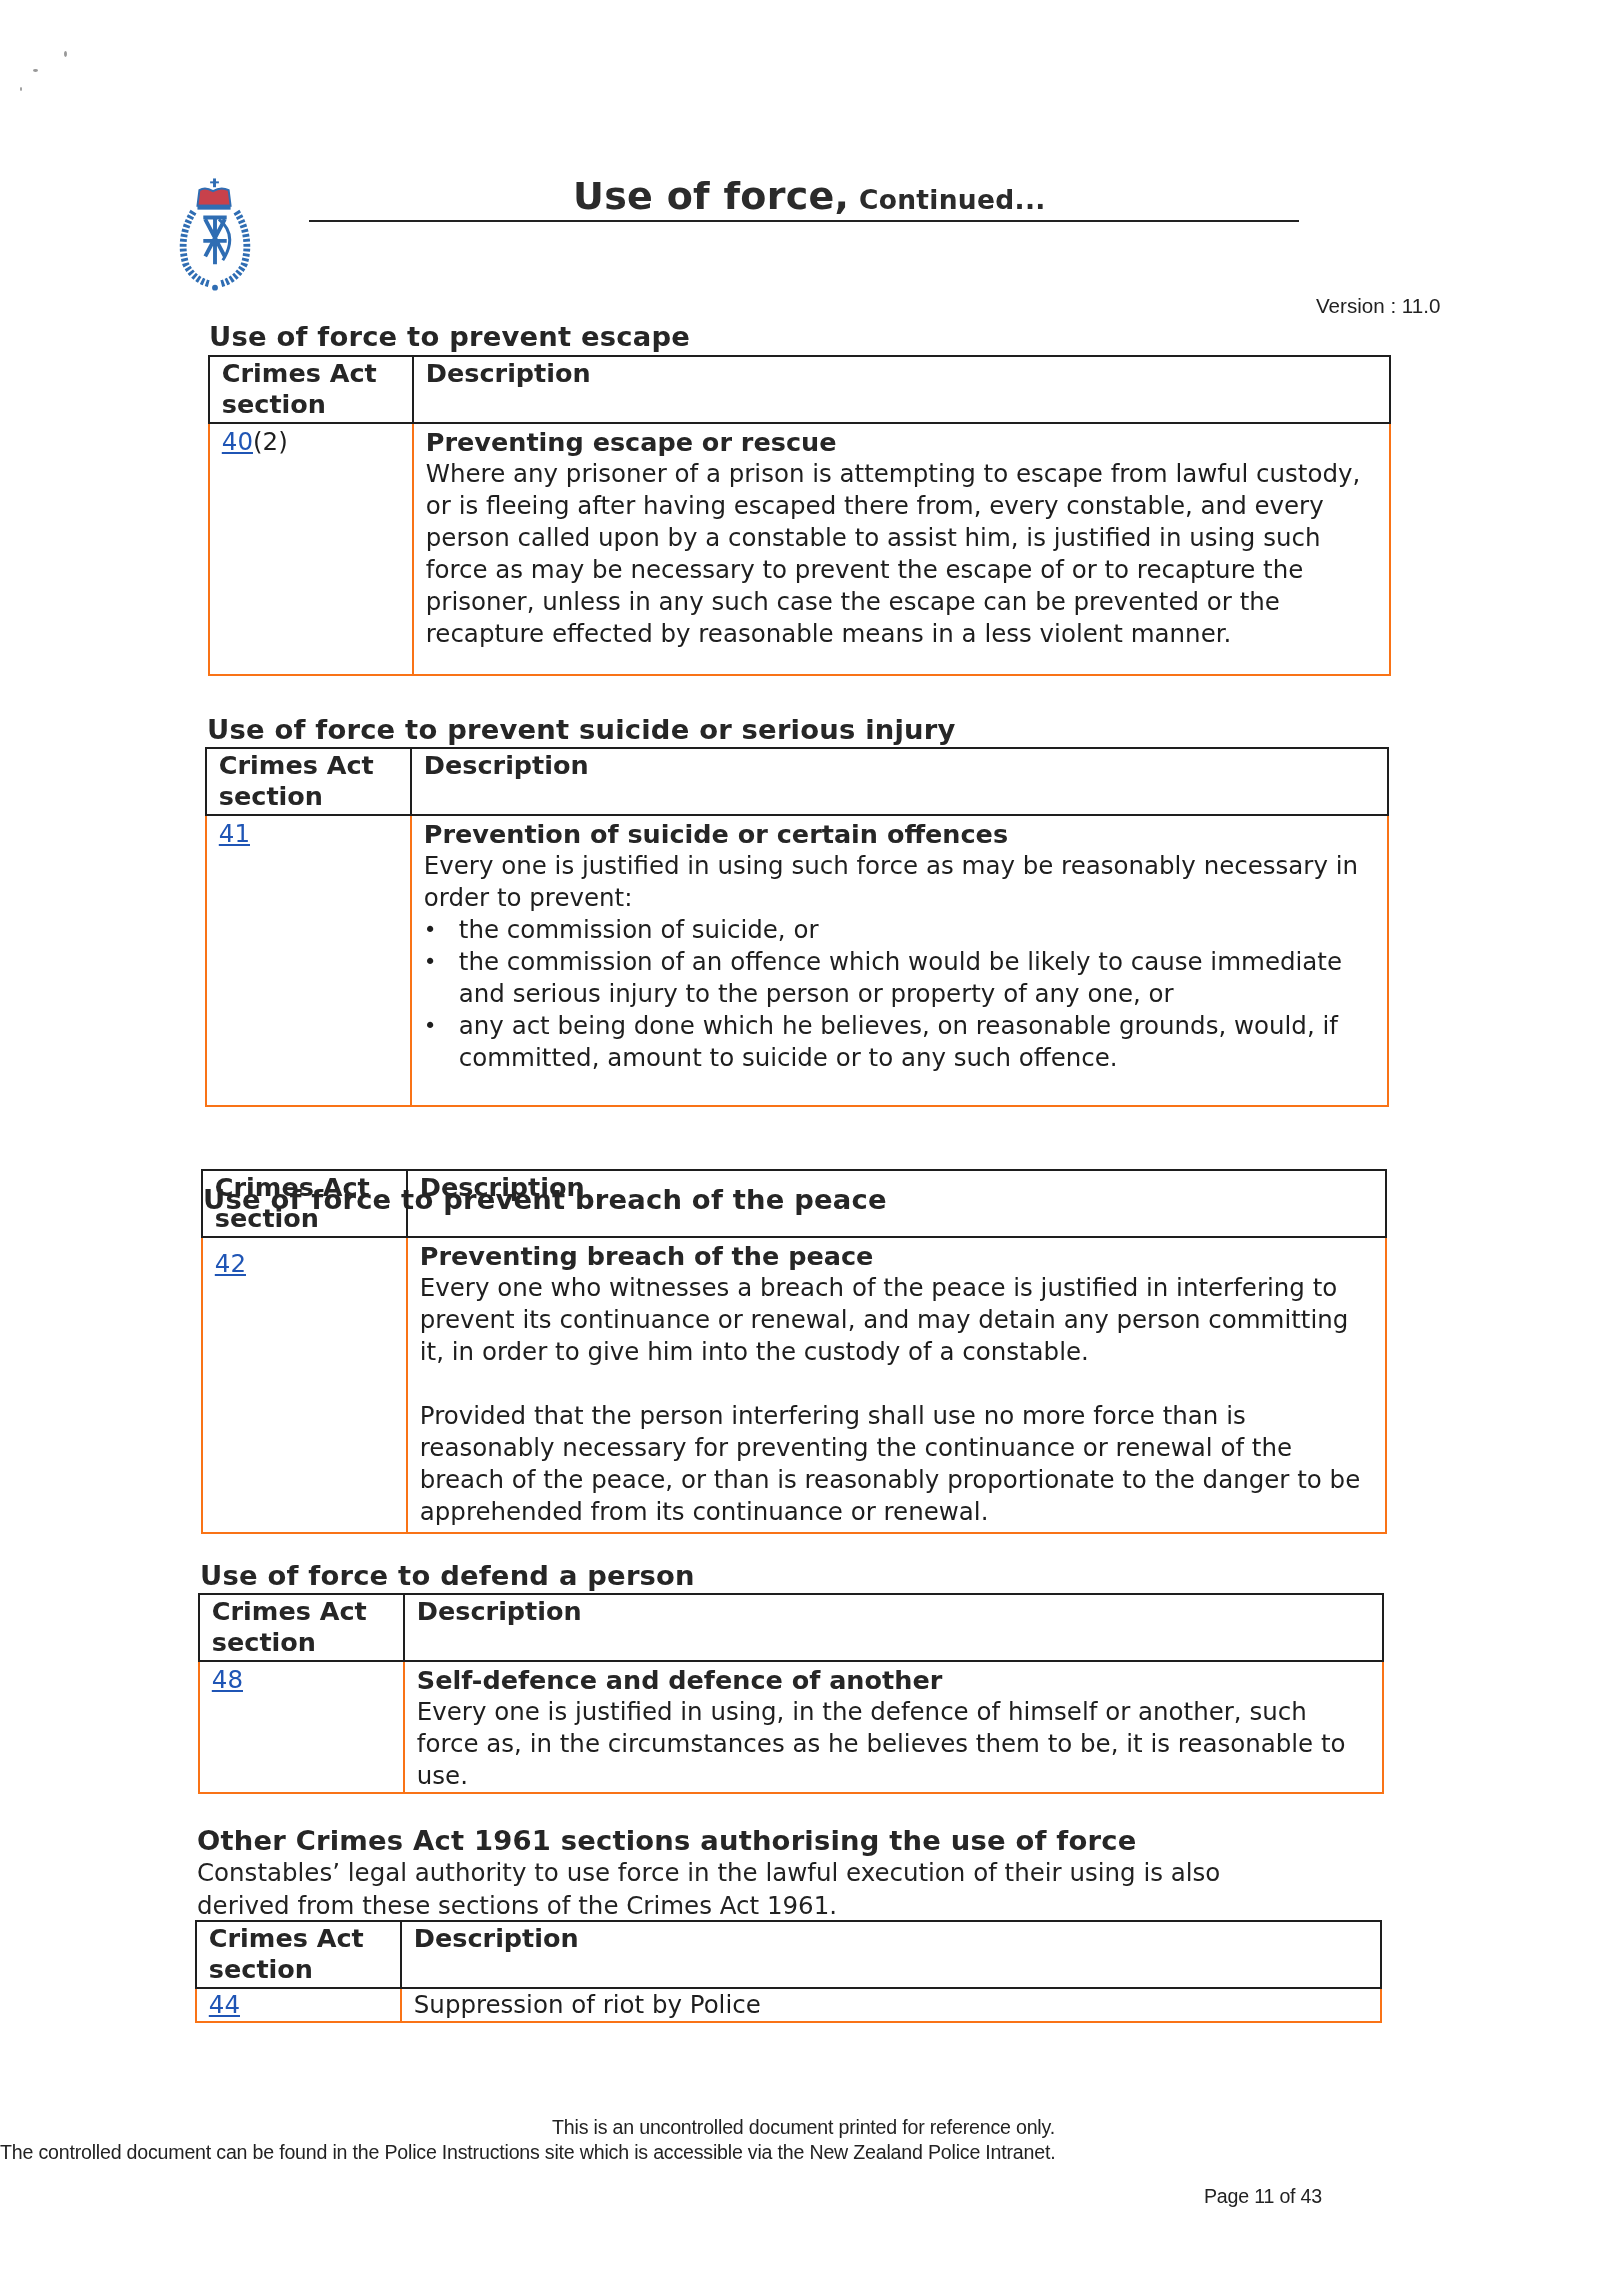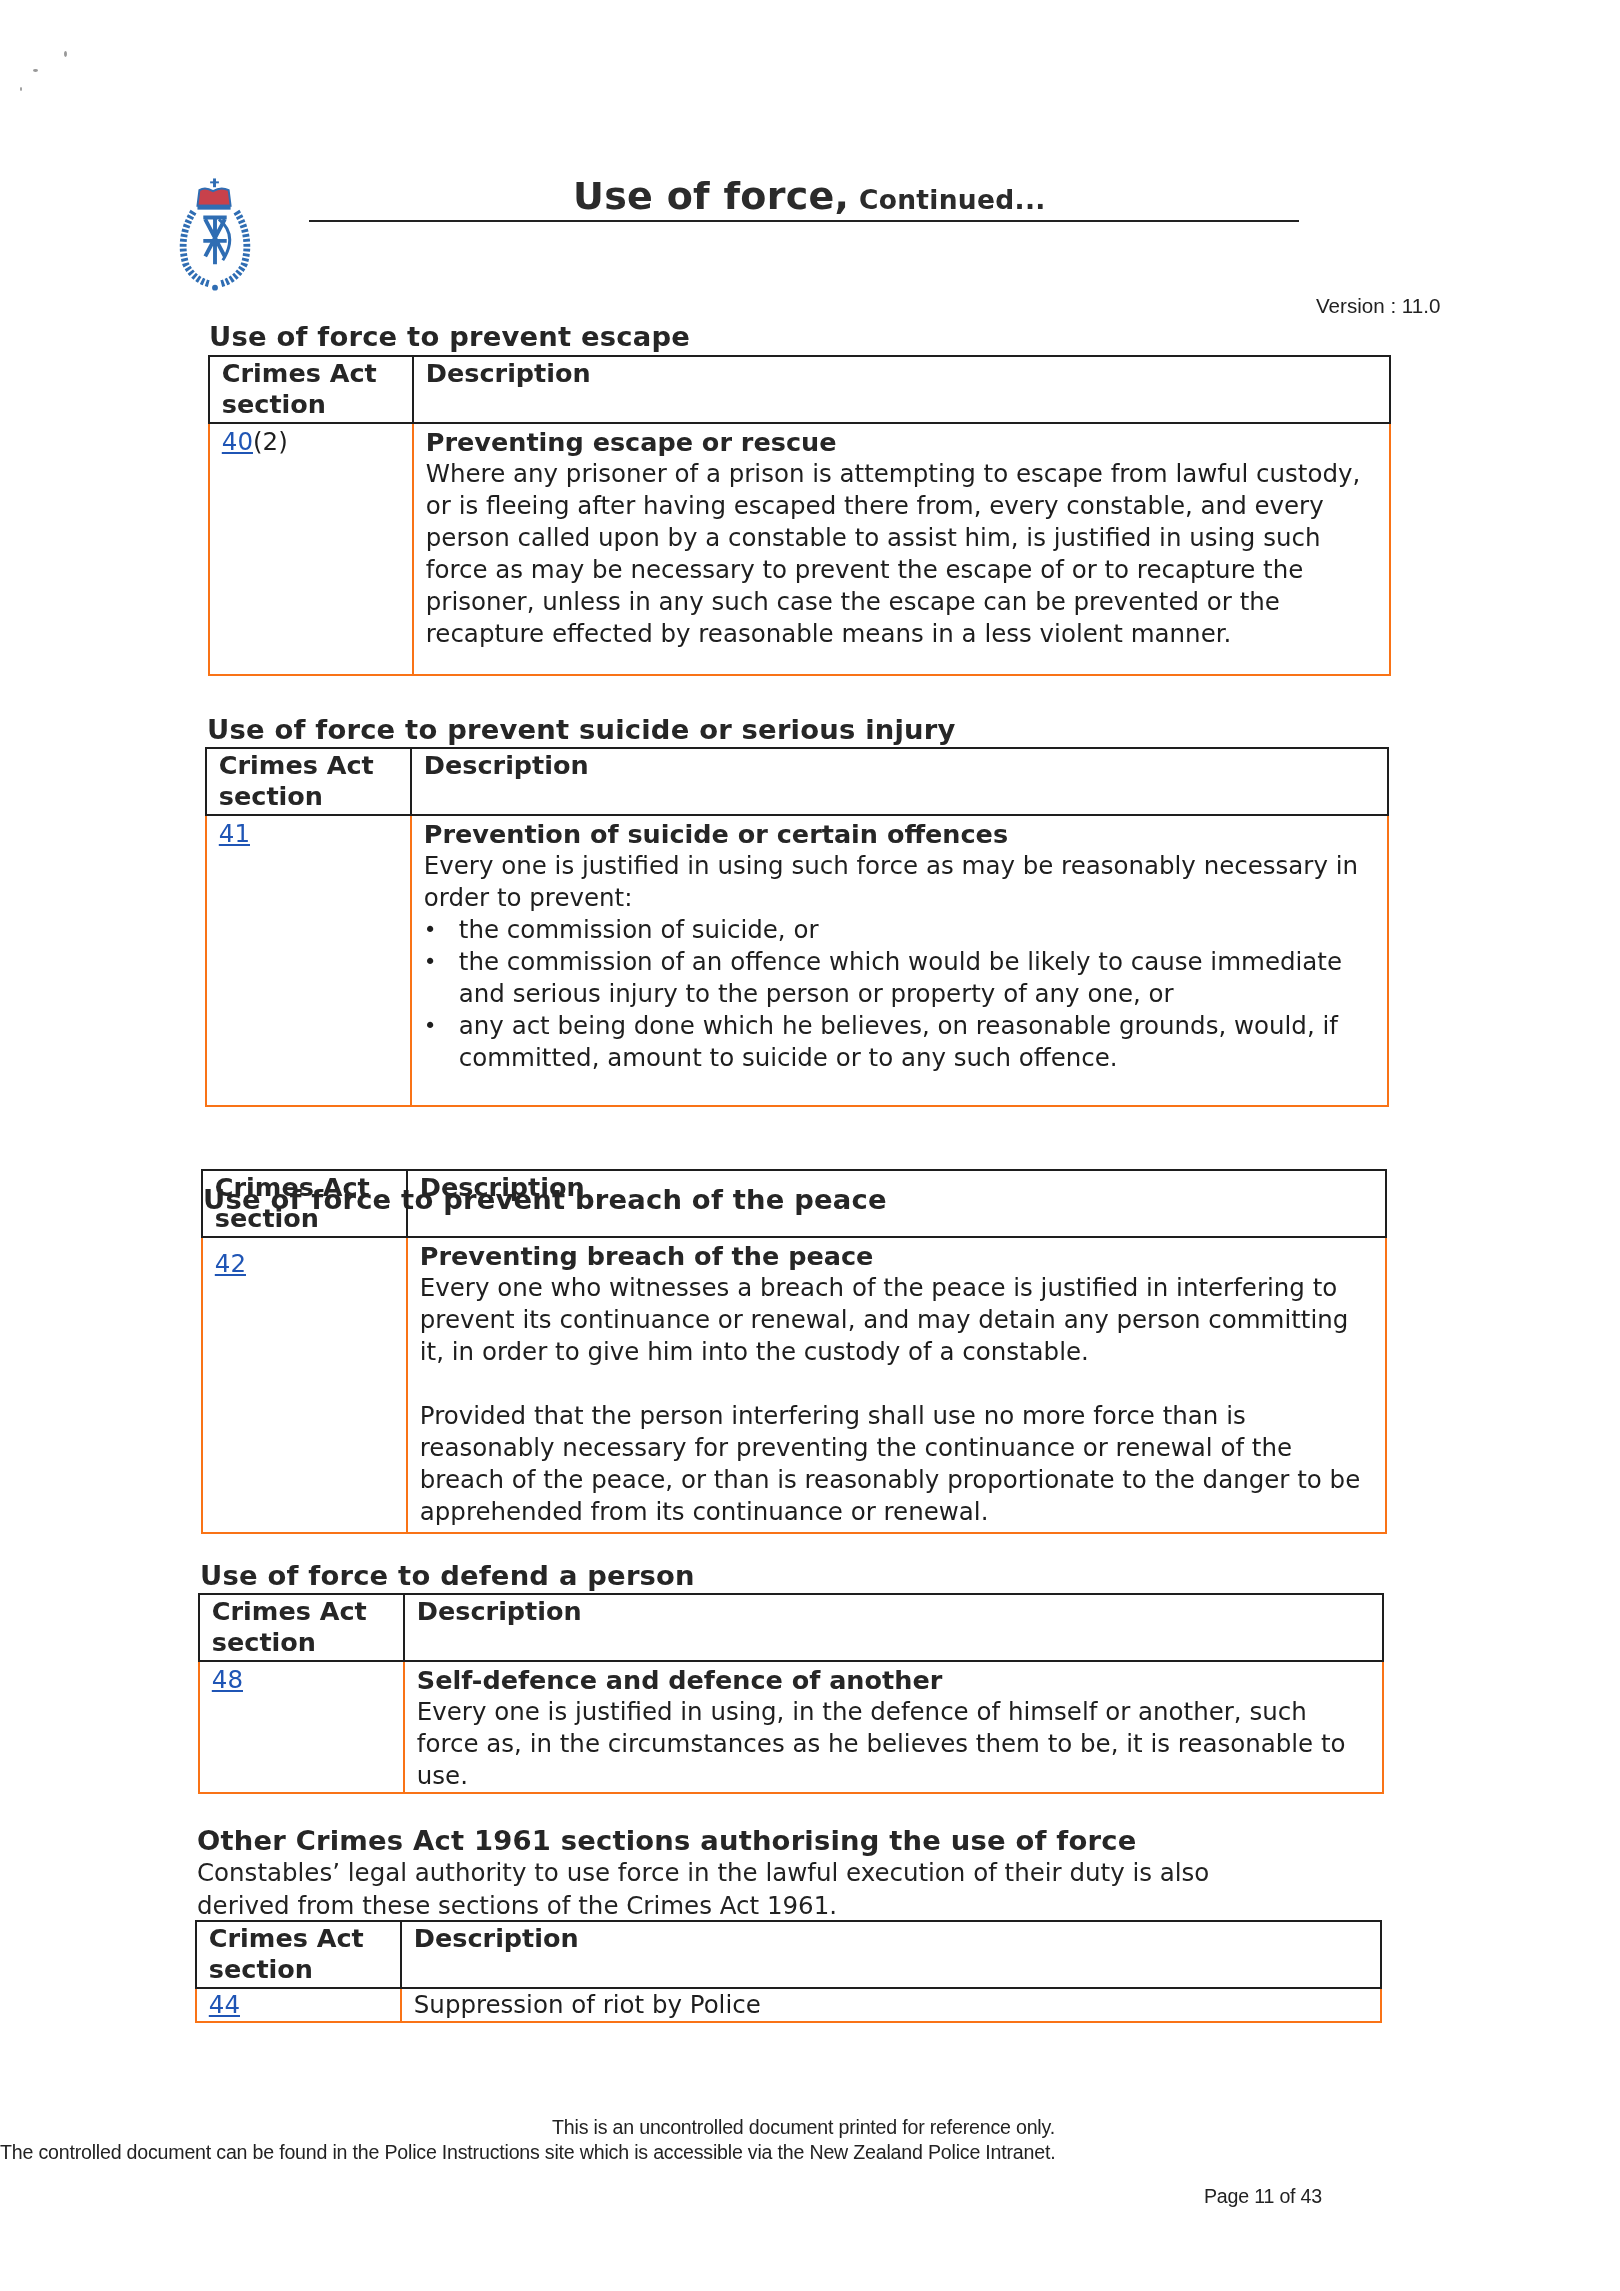--- a/index.html
+++ b/index.html
@@ -148,21 +148,21 @@
     <td style="height:123px;padding-top:2px;"><a class="sec-link">48</a></td>
     <td style="padding-top:2px;">
       <span class="desc-title">Self-defence and defence of another</span>
       <span class="desc-p">Every one is justified in using, in the defence of himself or another, such force as, in the circumstances as he believes them to be, it is reasonable to use.</span>
     </td>
   </tr>
 </tbody>
   </table>
 
 <div class="sec-heading" style="left:197px;top:1825px;">Other Crimes Act 1961 sections authorising the use of force</div>
-<div class="intro" style="left:197px;top:1857px;">Constables’ legal authority to use force in the lawful execution of their duty is also</div>
+<div class="intro" style="left:197px;top:1857px;">Constables’ legal authority to use force in the lawful execution of their using is also</div>
 <div class="intro" style="left:197px;top:1890px;">derived from these sections of the Crimes Act 1961.</div>
 <table class="law" style="left:195px;top:1920px;width:1187px;">
   <colgroup>
       <col style="width:205px">
       <col>
     </colgroup>
   <tbody>
       <tr>
     <th style="height:62px;">Crimes Act section</th>
     <th>Description</th>

